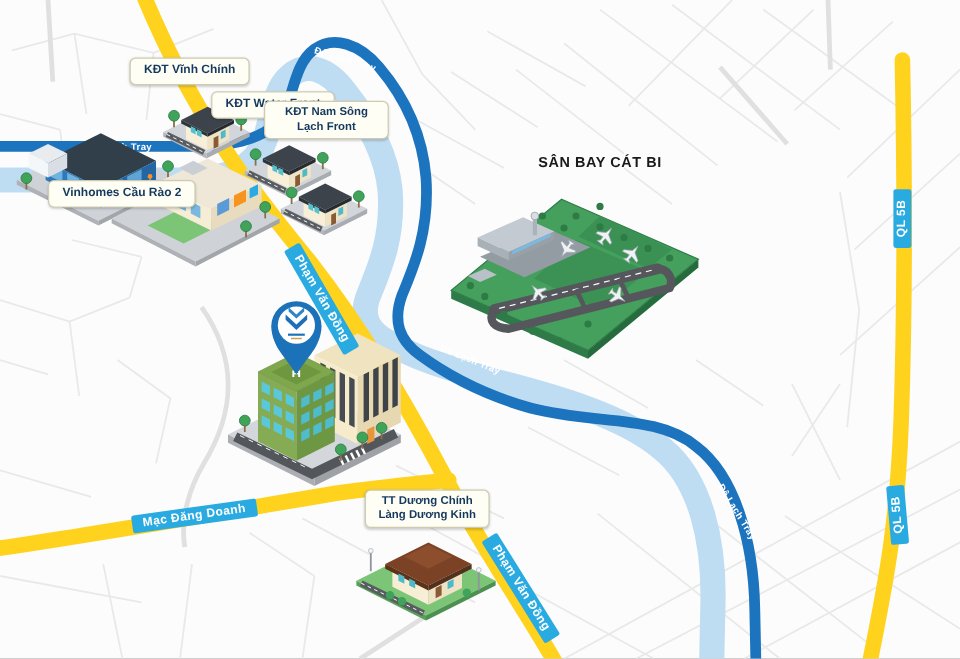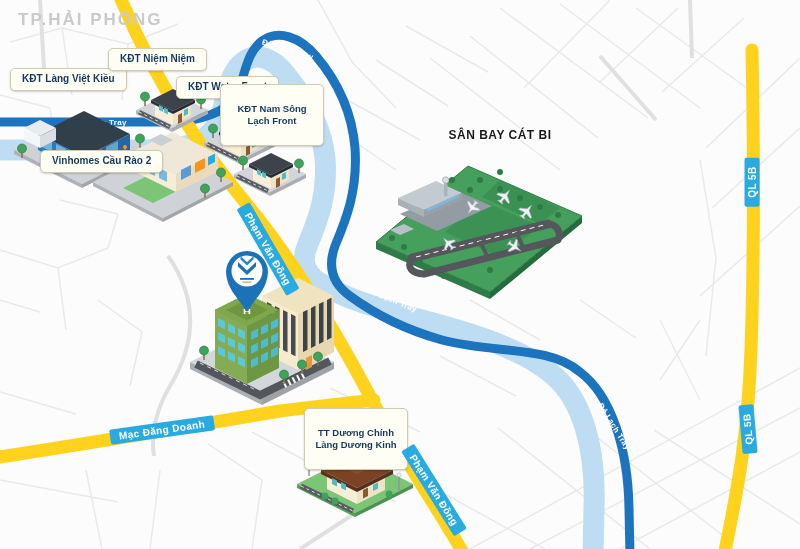--- a/index.html
+++ b/index.html
@@ -6,21 +6,21 @@
   .stage{position:relative;width:800px;height:549px;background:#FCFCFC;overflow:hidden;
          font-family:"Liberation Sans",sans-serif;}
   .stage svg{position:absolute;left:0;top:0;}
   .city{position:absolute;left:18px;top:10px;color:#CACACA;font-size:17px;font-weight:bold;
         letter-spacing:2px;}
   .airport-title{position:absolute;left:398px;top:128px;width:204px;text-align:center;
         color:#1A1A1C;font-size:12px;font-weight:800;letter-spacing:.5px;}
   .loc{position:absolute;background:#FFFEF4;border:1px solid #CFCBB2;border-radius:5px;
        padding:4px 11px;font-size:10px;font-weight:bold;color:#14395E;white-space:nowrap;
        box-shadow:0 1px 2px rgba(0,0,0,.18);line-height:1.25;}
-  .loc.two{white-space:normal;text-align:center;padding:18px 5px;font-size:9.5px;}
+  .loc.two{white-space:normal;text-align:center;padding:3px 5px;font-size:9.5px;}
   .rl{position:absolute;background:#29ABE2;color:#fff;font-size:10px;font-weight:bold;
       padding:2px 9px;white-space:nowrap;border-radius:2px;letter-spacing:.4px;
       transform-origin:center;}
   svg text.dlt{fill:#fff;font-size:8px;font-weight:bold;font-family:"Liberation Sans",sans-serif;
       letter-spacing:.3px;}
   svg text.heli{fill:#fff;font-weight:bold;font-size:11px;font-family:"Liberation Sans",sans-serif;}
 </style>
 </head>
 <body>
 
@@ -257,25 +257,23 @@
     <circle cx="247" cy="271" r="15.5" fill="#FFFFFF"></circle>
     <g>
       <path d="M238,262 L247,270.5 L256,262 L256,266.5 L247,275 L238,266.5 Z" fill="#1D70B7"></path>
       <path d="M240.5,256 L247,262 L253.5,256 L253.5,259.5 L247,265.5 L240.5,259.5 Z" fill="#2E86C8"></path>
       <rect x="240" y="278" width="14" height="1.8" fill="#1D70B7"></rect>
       <rect x="242.5" y="281.5" width="9" height="1.2" fill="#C9A04A"></rect>
     </g>
   </g>
 </svg>
 
-<div class="city">TP.HẢI PHÒNG</div>
 <div class="airport-title">SÂN BAY CÁT BI</div>
 
-<div class="loc" style="left:10px;top:68px;">KĐT Làng Việt Kiều</div>
-<div class="loc" style="left:108px;top:48px;">KĐT Niệm Niệm</div>
+<div class="loc" style="left:108px;top:48px;">KĐT Vĩnh Chính</div>
 <div class="loc" style="left:176px;top:76px;">KĐT Water Front</div>
 <div class="loc two" style="left:220px;top:84px;width:92px;">
   <div>KĐT Nam Sông</div>
   <div>Lạch Front</div>
 </div>
 <div class="loc" style="left:40px;top:150px;">Vinhomes Cầu Rào 2</div>
 <div class="loc two" style="left:304px;top:408px;width:92px;">
   <div>TT Dương Chính</div>
   <div>Làng Dương Kinh</div>
 </div>

